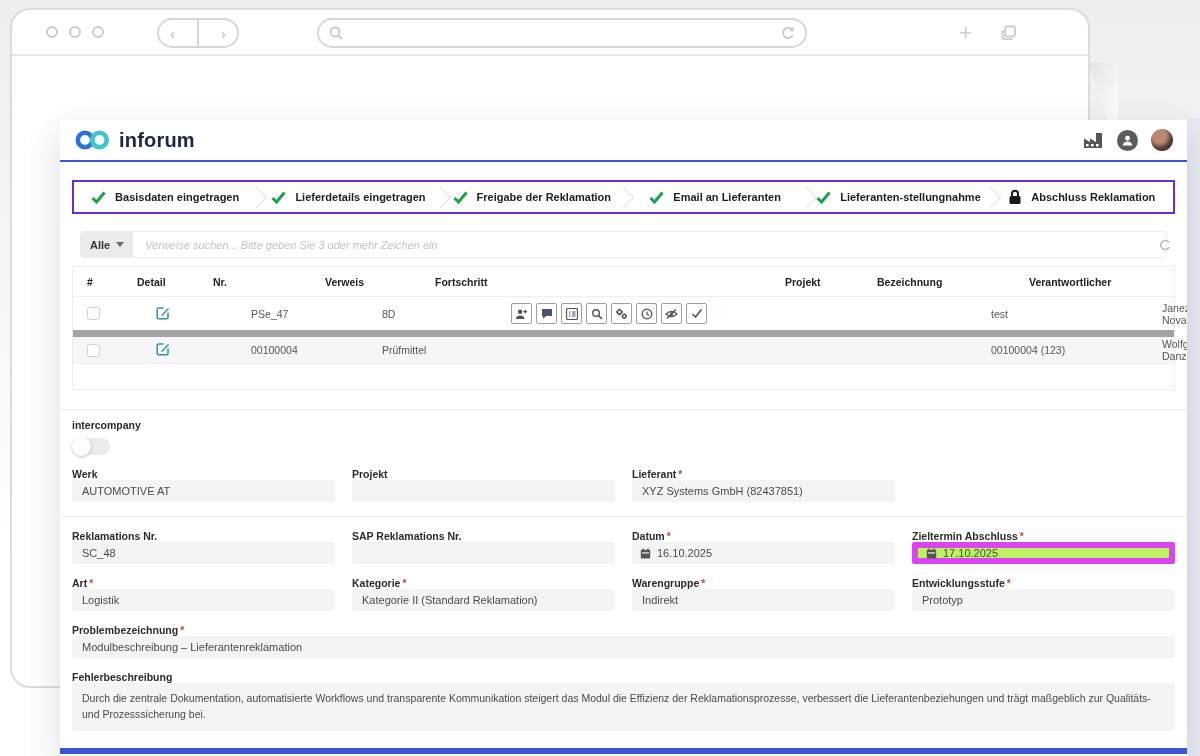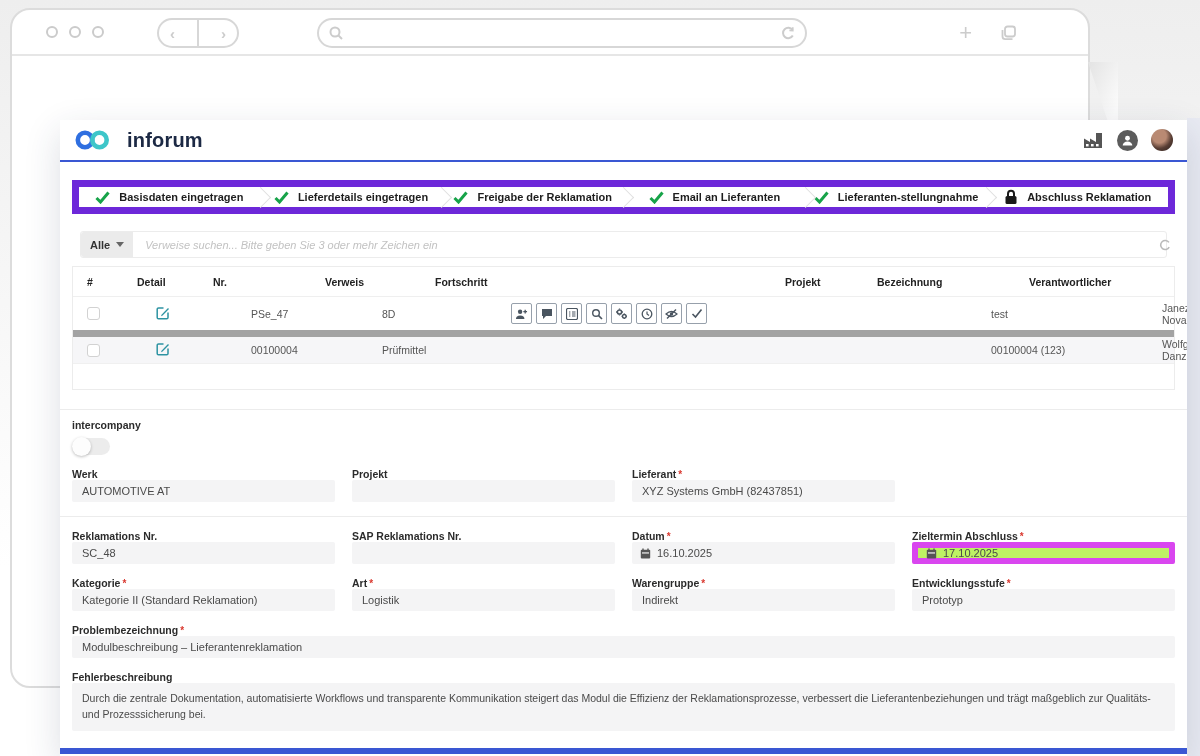--- a/index.html
+++ b/index.html
@@ -53,35 +53,35 @@
   .card {
     position:absolute; left:60px; top:120px; width:1127px; height:636px;
     background:#ffffff; box-shadow:0 12px 34px rgba(40,50,80,.16);
     overflow:hidden;
   }
 
   .app-header {
     height:42px; border-bottom:2px solid #3a57d3;
     display:flex; align-items:center; padding:0 14px;
   }
-  .logo { display:flex; align-items:center; gap:16px; }
+  .logo { display:flex; align-items:center; gap:8px; }
   .logo-text { font-size:20px; font-weight:bold; color:#1c2944; letter-spacing:.2px; }
   .header-icons { margin-left:auto; display:flex; align-items:center; gap:13px; }
   .avatar {
     width:22px; height:22px; border-radius:50%;
     background:radial-gradient(circle at 38% 32%, #b98a73 0 34%, #5a3f35 60%, #241a18 100%);
   }
   .circle-user {
     width:21px; height:21px; border-radius:50%; background:#5c5c5c;
     display:flex; align-items:center; justify-content:center;
   }
 
   
   .stepper {
-    margin:18px 12px 0; height:34px; border:7px solid #6d28d9;
+    margin:18px 12px 0; height:34px; border:2px solid #6d28d9;
     display:flex; align-items:center; background:#fff;
   }
   .step {
     flex:1; height:100%; display:flex; align-items:center; justify-content:center;
     gap:9px; font-size:11px; font-weight:bold; color:#1d1d1d; cursor:pointer;
     white-space:nowrap;
   }
   .chev {
     flex:none; width:15px; height:15px; margin:0 -7px;
     border-top:1.5px solid #e0e0e0; border-right:1.5px solid #e0e0e0;
@@ -447,28 +447,28 @@
             <path d="M3 0.4 v2.4 M8 0.4 v2.4" stroke="#555" stroke-width="1.4"></path>
             <rect x="2" y="4.4" width="7" height="1.1" fill="#fff"></rect>
           </svg>
           <span>17.10.2025</span>
         </div>
       </div>
     </div>
 
     <div class="fgrid">
       <div class="field">
+        <span class="flabel"><span>Art</span><span class="req">*</span></span>
+        <input class="finput" value="Logistik" style="">
+      </div>
+      <div class="field">
         <span class="flabel"><span>Kategorie</span><span class="req">*</span></span>
         <input class="finput" value="Kategorie II (Standard Reklamation)" style="">
       </div>
       <div class="field">
-        <span class="flabel"><span>Art</span><span class="req">*</span></span>
-        <input class="finput" value="Logistik" style="">
-      </div>
-      <div class="field">
         <span class="flabel"><span>Warengruppe</span><span class="req">*</span></span>
         <input class="finput" value="Indirekt" style="">
       </div>
       <div class="field">
         <span class="flabel"><span>Entwicklungsstufe</span><span class="req">*</span></span>
         <input class="finput" value="Prototyp" style="">
       </div>
     </div>
 
     <div class="sec-pad" style="margin-top:13px;">

